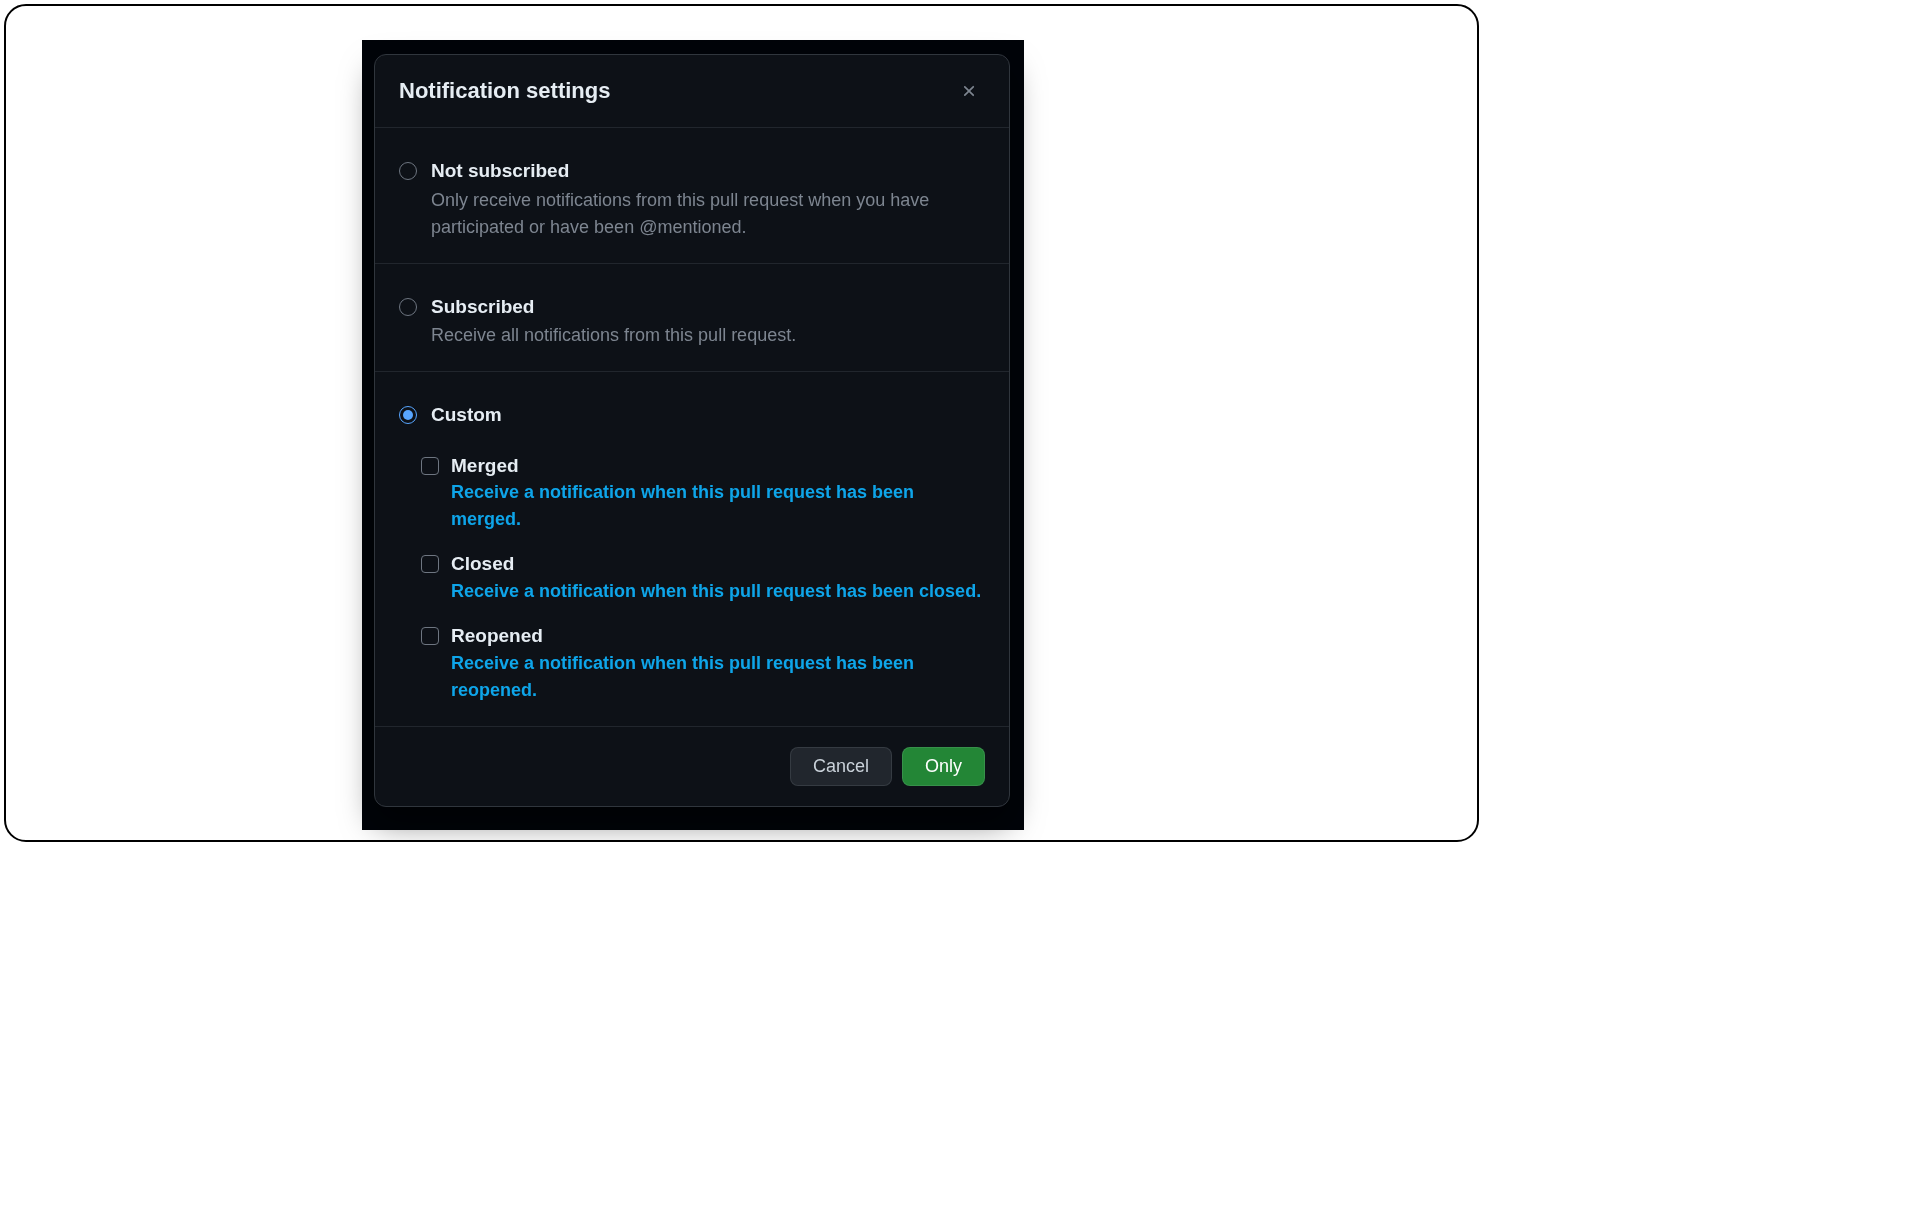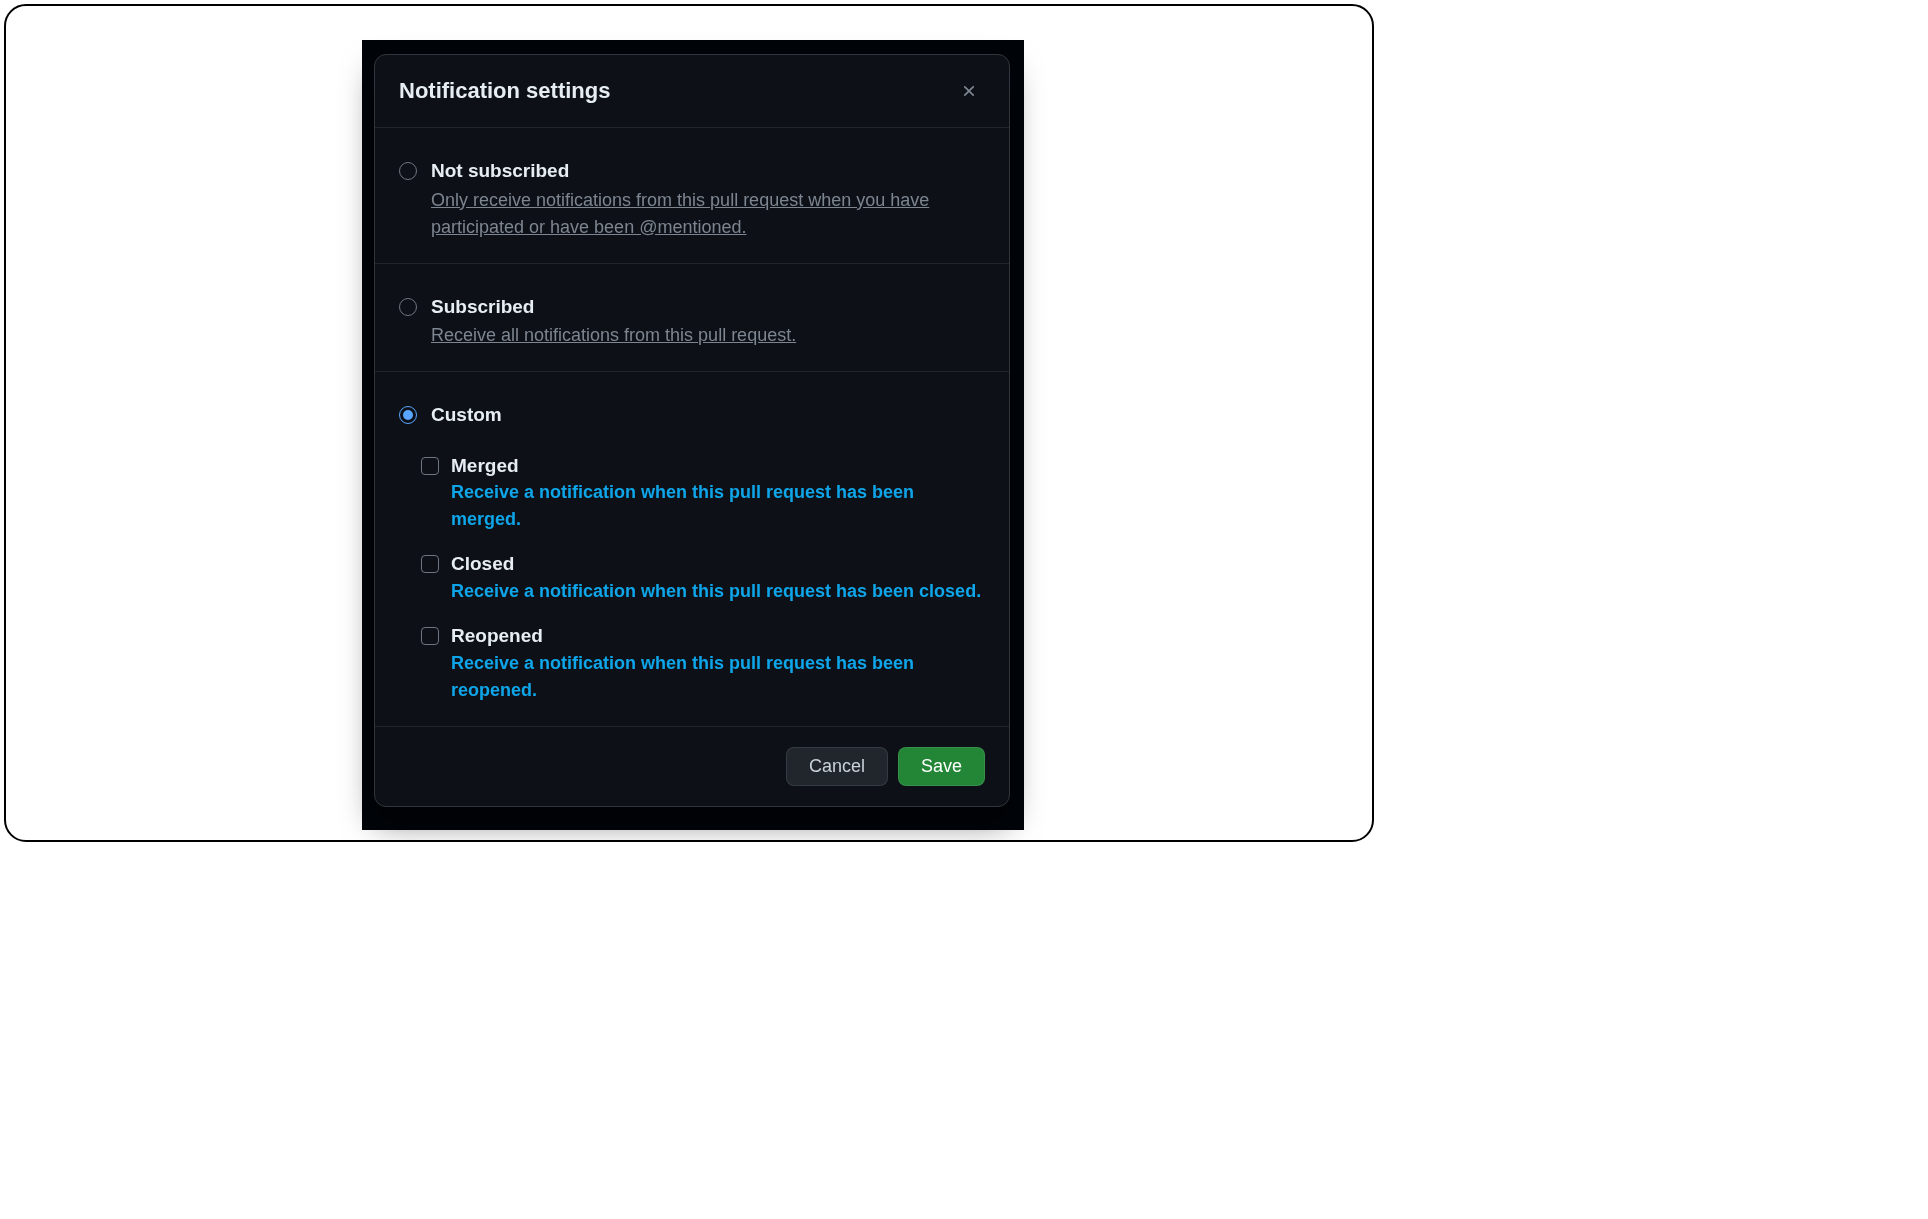--- a/index.html
+++ b/index.html
@@ -7,21 +7,21 @@
     background: #ffffff;
     font-family: -apple-system, BlinkMacSystemFont, "Segoe UI", Helvetica, Arial, sans-serif;
     width: 1928px;
     height: 1219px;
     position: relative;
   }
   .outer-frame {
     position: absolute;
     left: 4px;
     top: 4px;
-    width: 1370px;
+    width: 1475px;
     height: 838px;
     border: 2px solid #000;
     border-radius: 22px;
     background: #fff;
     overflow: hidden;
   }
   .dark-bg {
     position: absolute;
     left: 356px;
     top: 34px;
@@ -101,21 +101,20 @@
     color: #e6edf3;
     font-size: 19px;
     font-weight: 600;
     line-height: 1.4;
   }
   .option-desc {
     color: #7d8590;
     font-size: 18px;
     line-height: 1.5;
     margin-top: 2px;
-    text-decoration: underline;
   }
   .subopts {
     margin-top: 24px;
     padding-left: 22px;
     display: flex;
     flex-direction: column;
     gap: 18px;
   }
   .subopt-row {
     display: flex;
@@ -236,16 +235,16 @@
           <div class="subopt-text">
             <div class="subopt-title">Reopened</div>
             <div class="subopt-desc">Receive a notification when this pull request has been reopened.</div>
           </div>
         </div>
       </div>
     </div>
 
     <div class="dialog-footer">
       <button class="btn btn-secondary">Cancel</button>
-      <button class="btn btn-primary">Save</button>
+      <button class="btn btn-primary">Only</button>
     </div>
   </div>
 </div>
 
 </body></html>

